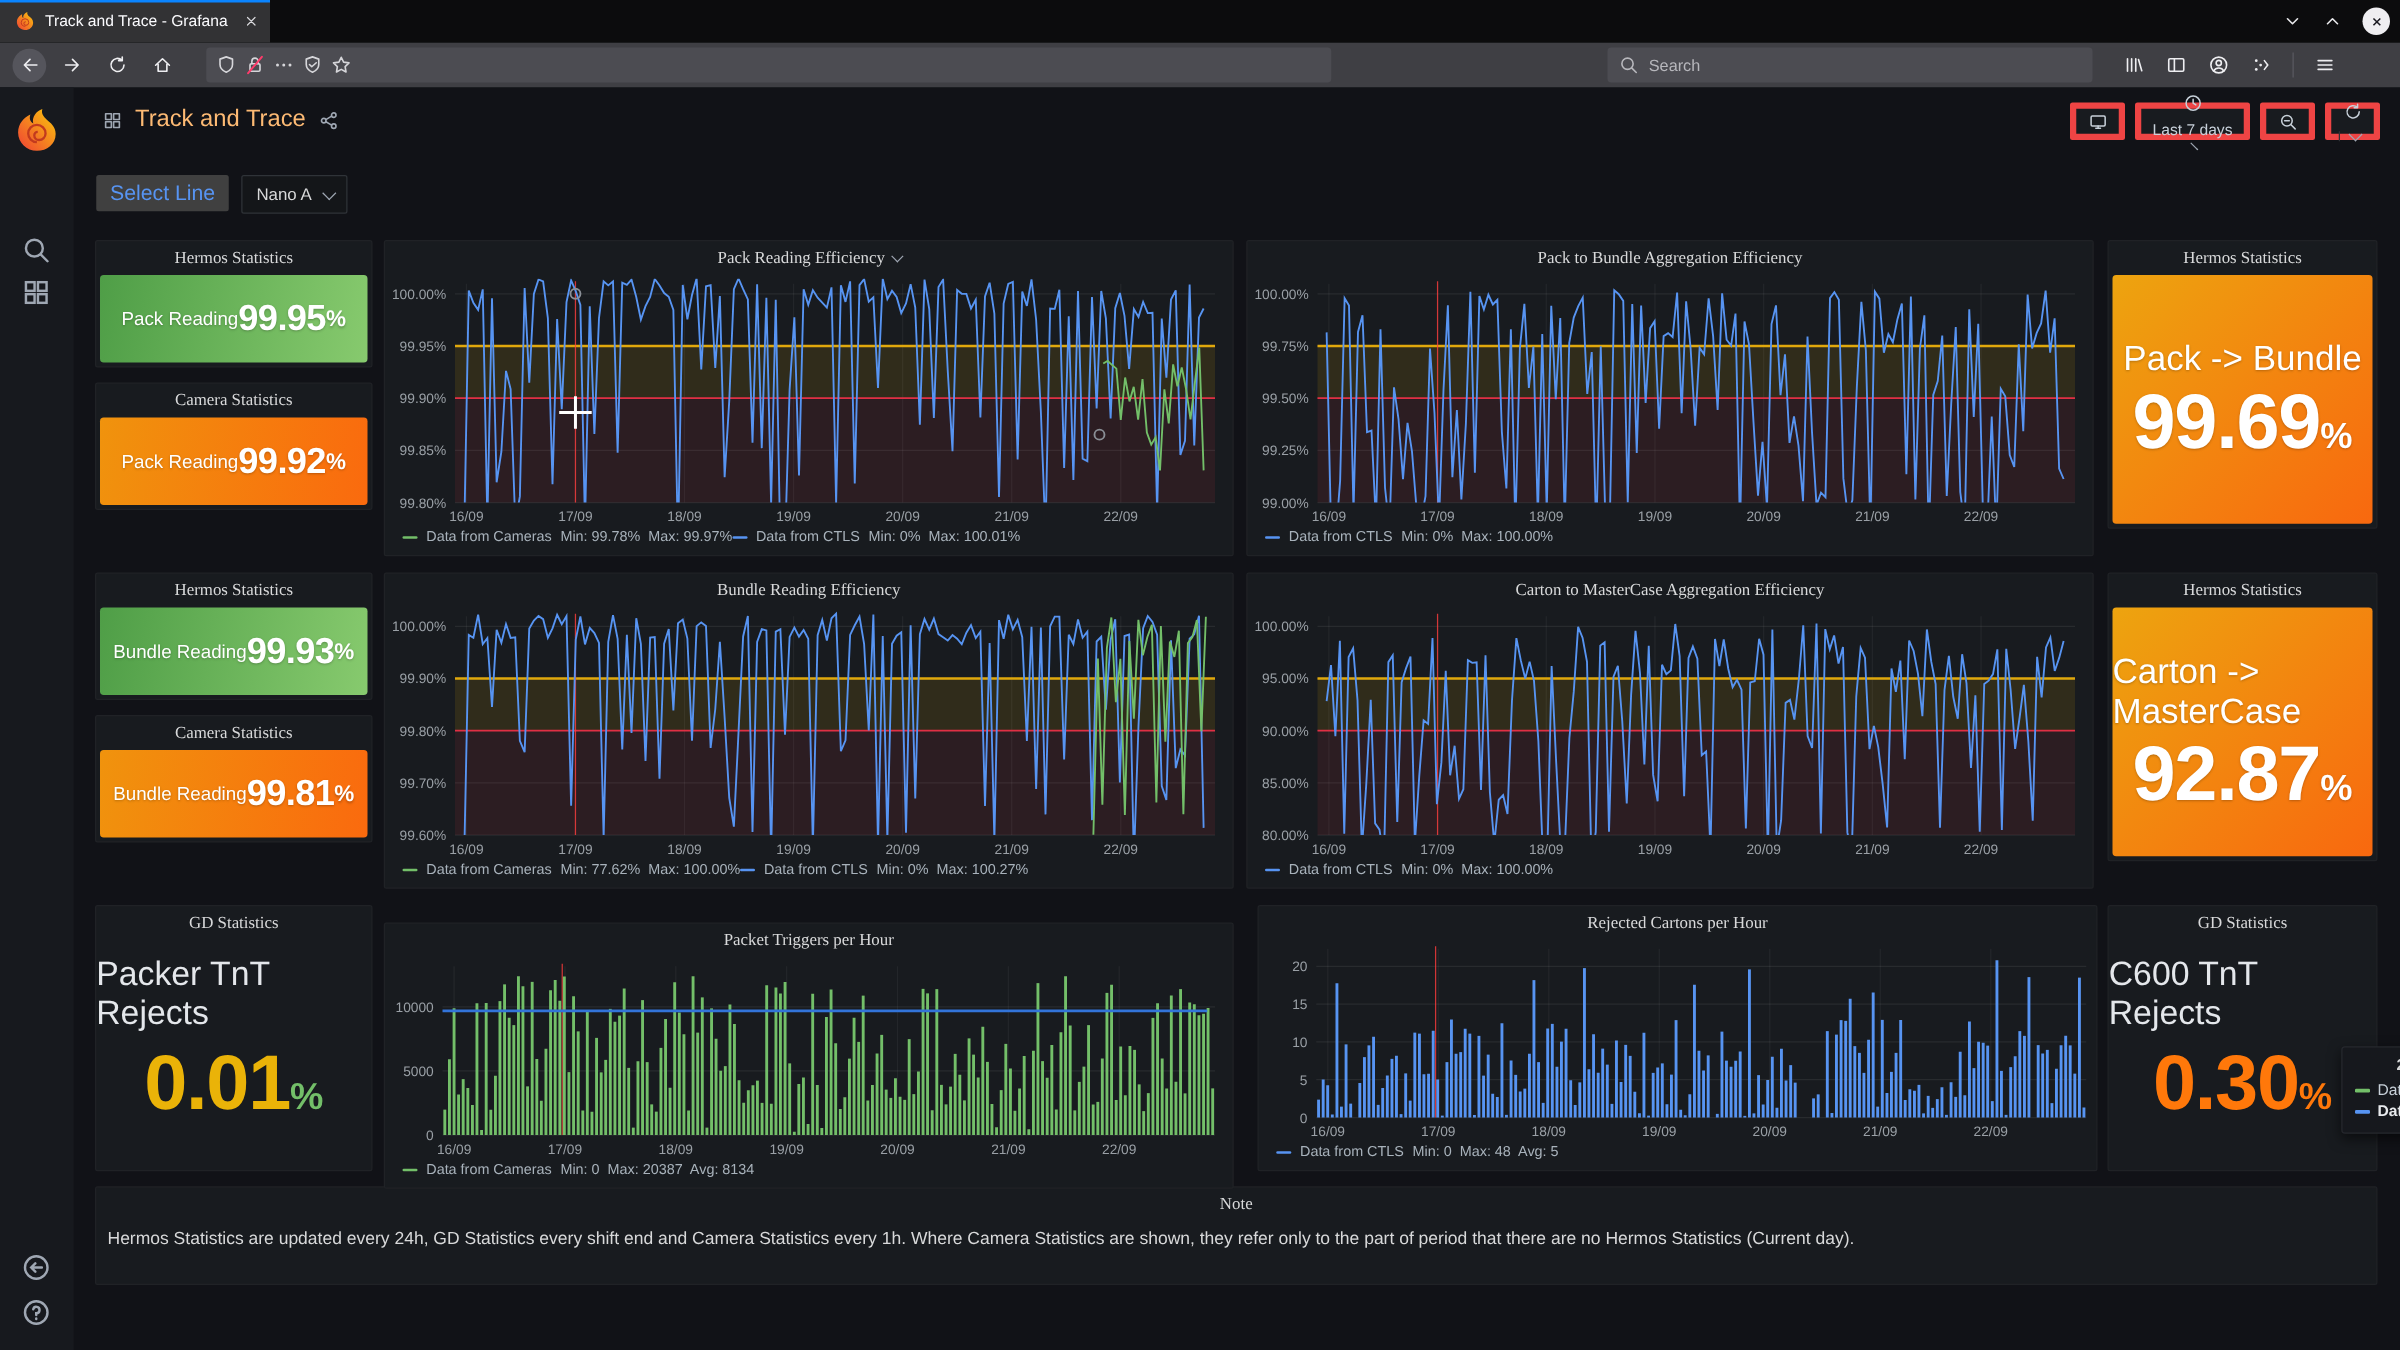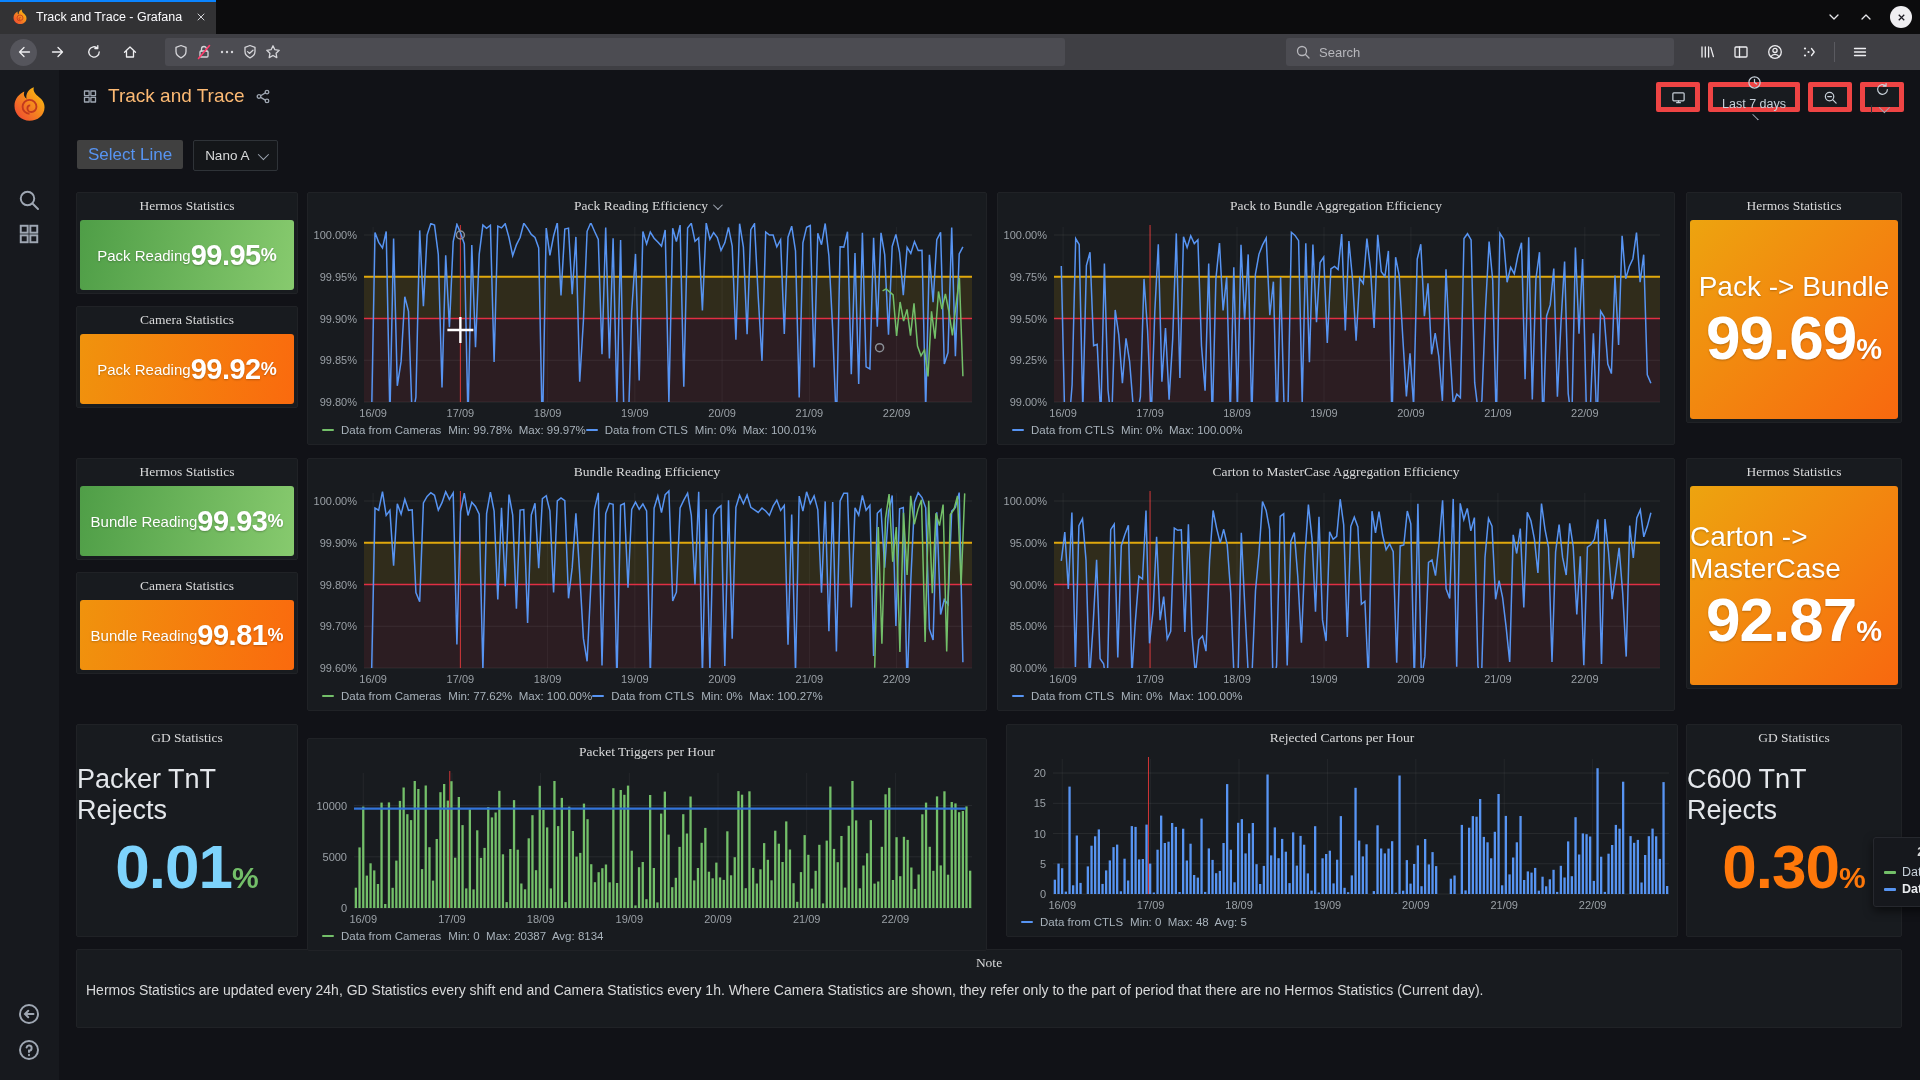--- a/index.html
+++ b/index.html
@@ -401,21 +401,21 @@
         <div class="stat-box grad-orange stat-inline">
           <span class="lbl">Bundle Reading</span>
           <span class="val">99.81</span>
           <span class="unit">%</span>
         </div>
       </div>
       <div class="panel" style="left: 76px; top: 654px; width: 222px; height: 213px;">
         <div class="panel-title">GD Statistics</div>
         <div class="gd-body">
           <div class="lbl">Packer TnT Rejects</div>
-          <div><span class="val" style="color: #7dd3fc;">0.01</span><span class="unit" style="color: rgb(115, 191, 105);">%</span></div>
+          <div><span class="val" style="color: #eab308;">0.01</span><span class="unit" style="color: rgb(115, 191, 105);">%</span></div>
         </div>
       </div>
       <div class="panel" style="left: 1686px; top: 122px; width: 216px; height: 231px;">
         <div class="panel-title">Hermos Statistics</div>
         <div class="stat-box grad-orange-big stat-col">
           <div class="lbl">Pack -&gt; Bundle</div>
           <div><span class="val">99.69</span><span class="unit">%</span></div>
         </div>
       </div>
       <div class="panel" style="left: 1686px; top: 388px; width: 216px; height: 231px;">

